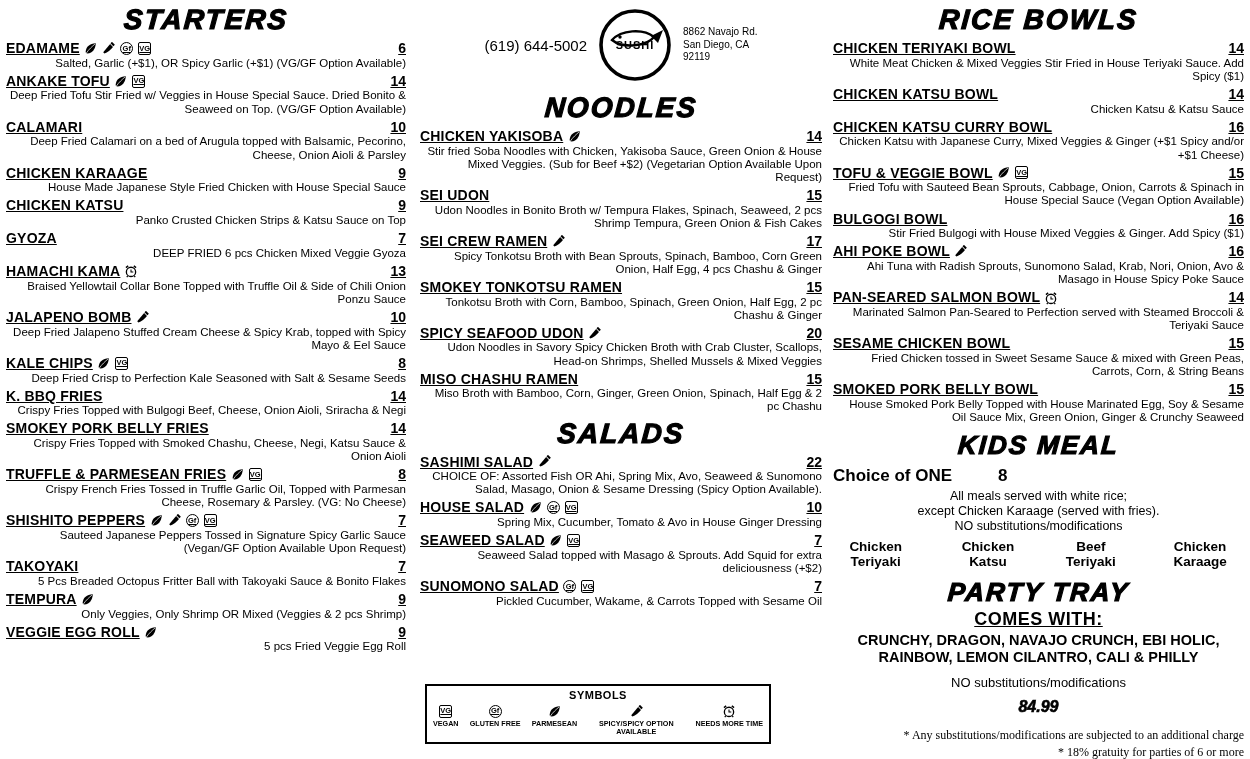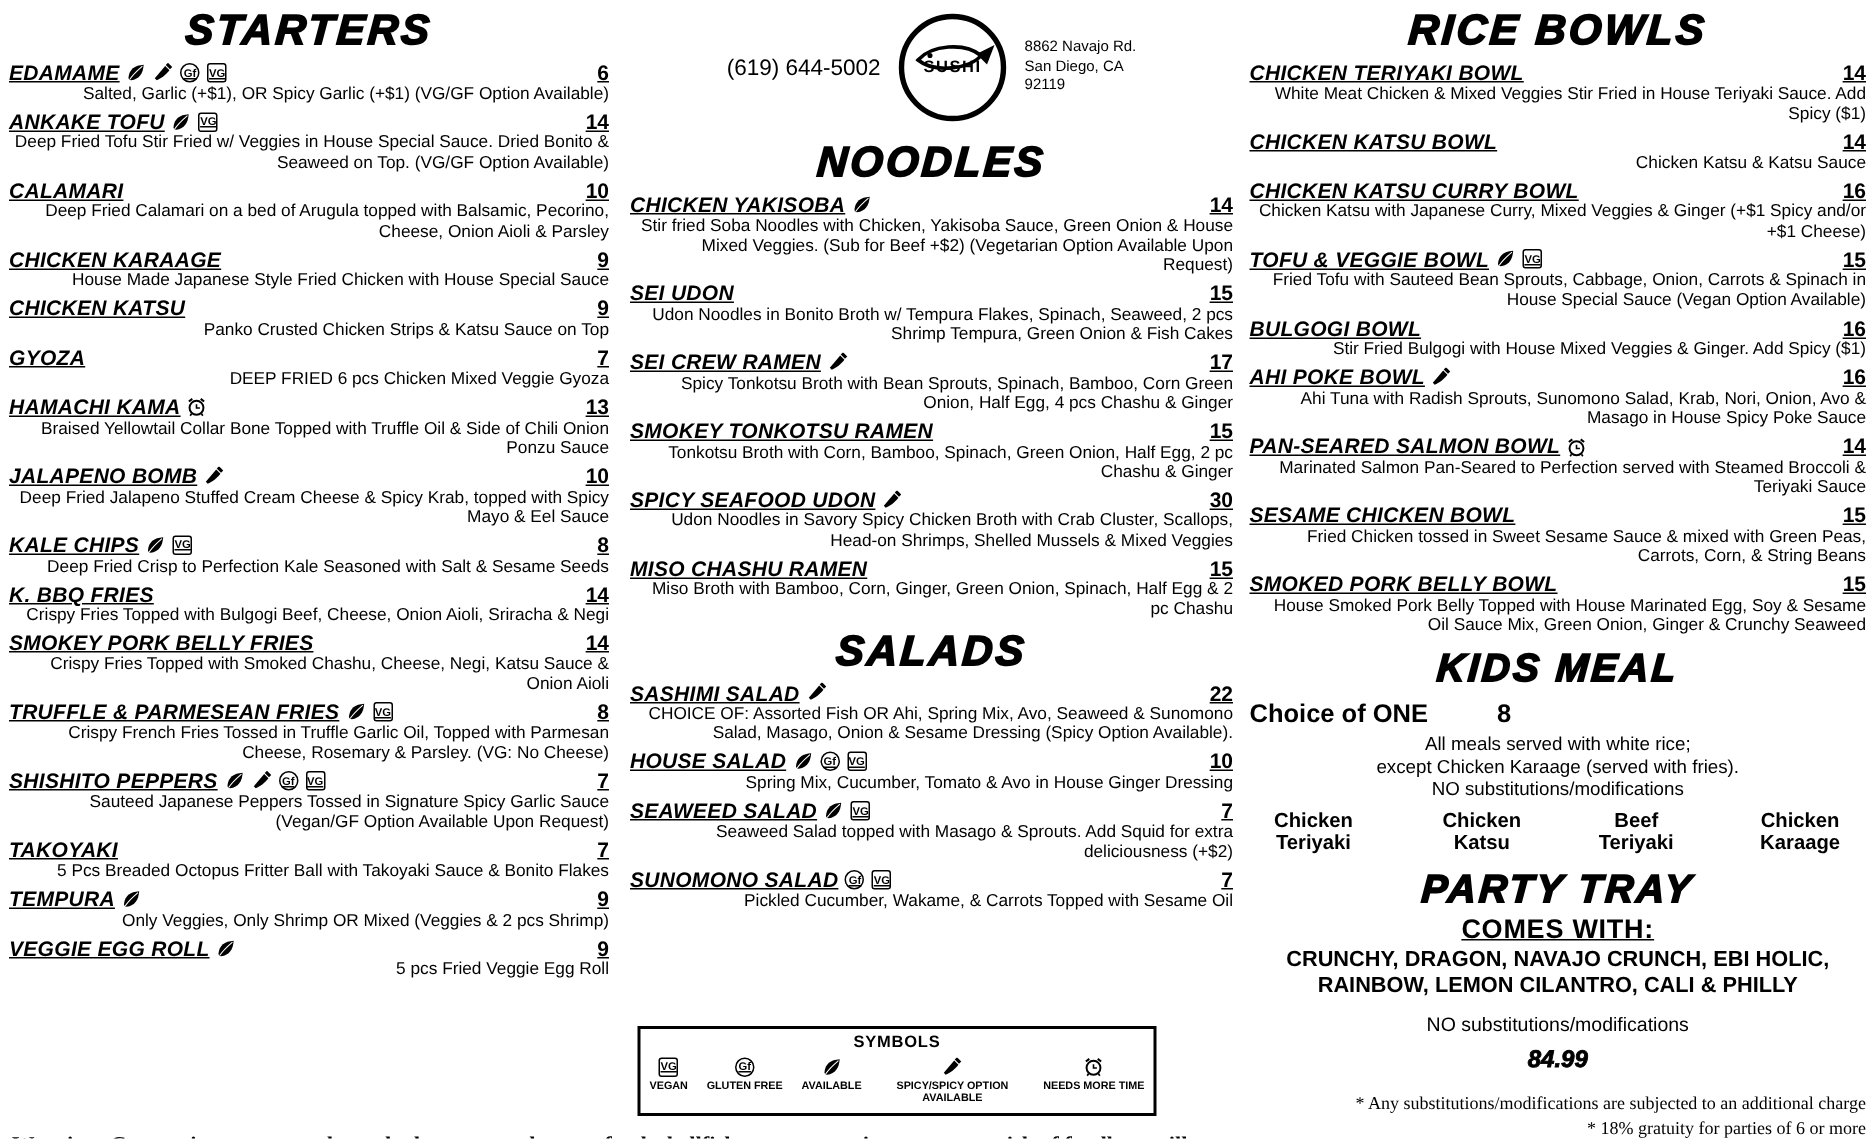--- a/index.html
+++ b/index.html
@@ -11,21 +11,21 @@
   .col-right  { left:833px; width:411px; }
 
   .display-header { font-family:"Liberation Sans",sans-serif; font-weight:900; font-style:italic;
                     font-size:28px; letter-spacing:2px; text-align:center; margin:0 0 5px 0;
                     -webkit-text-stroke:1.2px #000; transform:skewX(-4deg); }
   .display-header.small { font-size:26px; }
 
   
   .mi { margin-bottom:4px; }
   .mi-head { display:flex; align-items:center; gap:4px; line-height:1.05; }
-  .mi-name { font-weight:700; font-size:14px; text-decoration:underline; letter-spacing:.2px; white-space:nowrap;font-style:italic; }
+  .mi-name { font-weight:700; font-size:14px; text-decoration:underline; letter-spacing:.2px; white-space:nowrap; }
   .mi-price { margin-left:auto; font-weight:700; font-size:14px; text-decoration:underline; }
   .mi-desc { font-size:11.5px; line-height:1.14; margin-top:1px;text-align:right; }
 
   
   .sym { display:inline-flex; align-items:center; justify-content:center; width:14px; height:14px; flex:0 0 auto; }
   .sym svg { display:block; }
   .badge { display:inline-flex; align-items:center; justify-content:center; width:13px; height:13px;
            border:1.4px solid #000; font-size:7.5px; font-weight:700; line-height:1;text-decoration:underline; }
   .badge.round  { border-radius:50%; }
   .badge.square { border-radius:2px; }
@@ -339,21 +339,21 @@
       </div>
       <div class="mi">
         <div class="mi-head">
           <span class="mi-name">SPICY SEAFOOD UDON</span>
           <span class="sym">
             <svg viewBox="0 0 16 16" width="13" height="13">
               <path d="M1.5,12.5 L10,2.5 L13.5,6 C11,9.5 6.5,12.8 3,14.2 Z" fill="#000"></path>
               <rect x="10.8" y="0.2" width="5" height="2.6" transform="rotate(45 12 1.8)" fill="#000"></rect>
             </svg>
           </span>
-          <span class="mi-price">30</span>
+          <span class="mi-price">20</span>
         </div>
         <div class="mi-desc">Udon Noodles in Savory Spicy Chicken Broth with Crab Cluster, Scallops, Head-on Shrimps, Shelled Mussels &amp; Mixed Veggies</div>
       </div>
       <div class="mi">
         <div class="mi-head">
           <span class="mi-name">MISO CHASHU RAMEN</span>
           <span class="mi-price">15</span>
         </div>
         <div class="mi-desc">Miso Broth with Bamboo, Corn, Ginger, Green Onion, Spinach, Half Egg &amp; 2 pc Chashu</div>
       </div>
@@ -440,21 +440,21 @@
         </span>
         <div class="legend-label">GLUTEN FREE</div>
       </div>
       <div class="legend-entry">
         <span class="sym">
           <svg viewBox="0 0 16 16" width="13" height="13">
             <path d="M14.5,1.5 C7,2 2.6,5.2 2,12.4 C2.2,13.4 3,14.1 4.2,14.2 C11,13.4 14,8.5 14.5,1.5 Z" fill="#000"></path>
             <path d="M3,13.5 C6,9 10,5.5 13.5,2.5" stroke="#fff" stroke-width="0.9" fill="none"></path>
           </svg>
         </span>
-        <div class="legend-label">AVAILABLE</div>
+        <div class="legend-label">PARMESEAN</div>
       </div>
       <div class="legend-entry">
         <span class="sym">
           <svg viewBox="0 0 16 16" width="13" height="13">
             <path d="M1.5,12.5 L10,2.5 L13.5,6 C11,9.5 6.5,12.8 3,14.2 Z" fill="#000"></path>
             <rect x="10.8" y="0.2" width="5" height="2.6" transform="rotate(45 12 1.8)" fill="#000"></rect>
           </svg>
         </span>
         <div class="legend-label">SPICY/SPICY OPTION AVAILABLE</div>
       </div>

